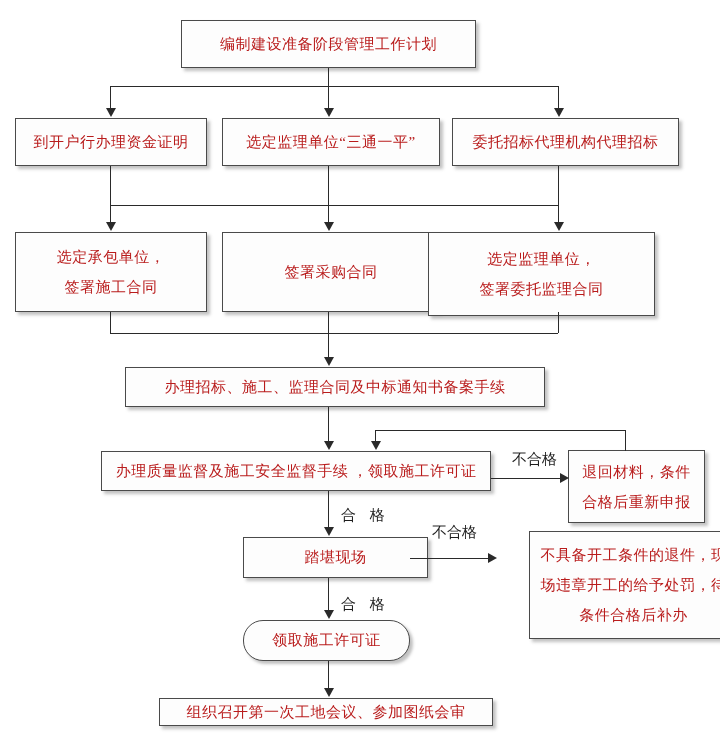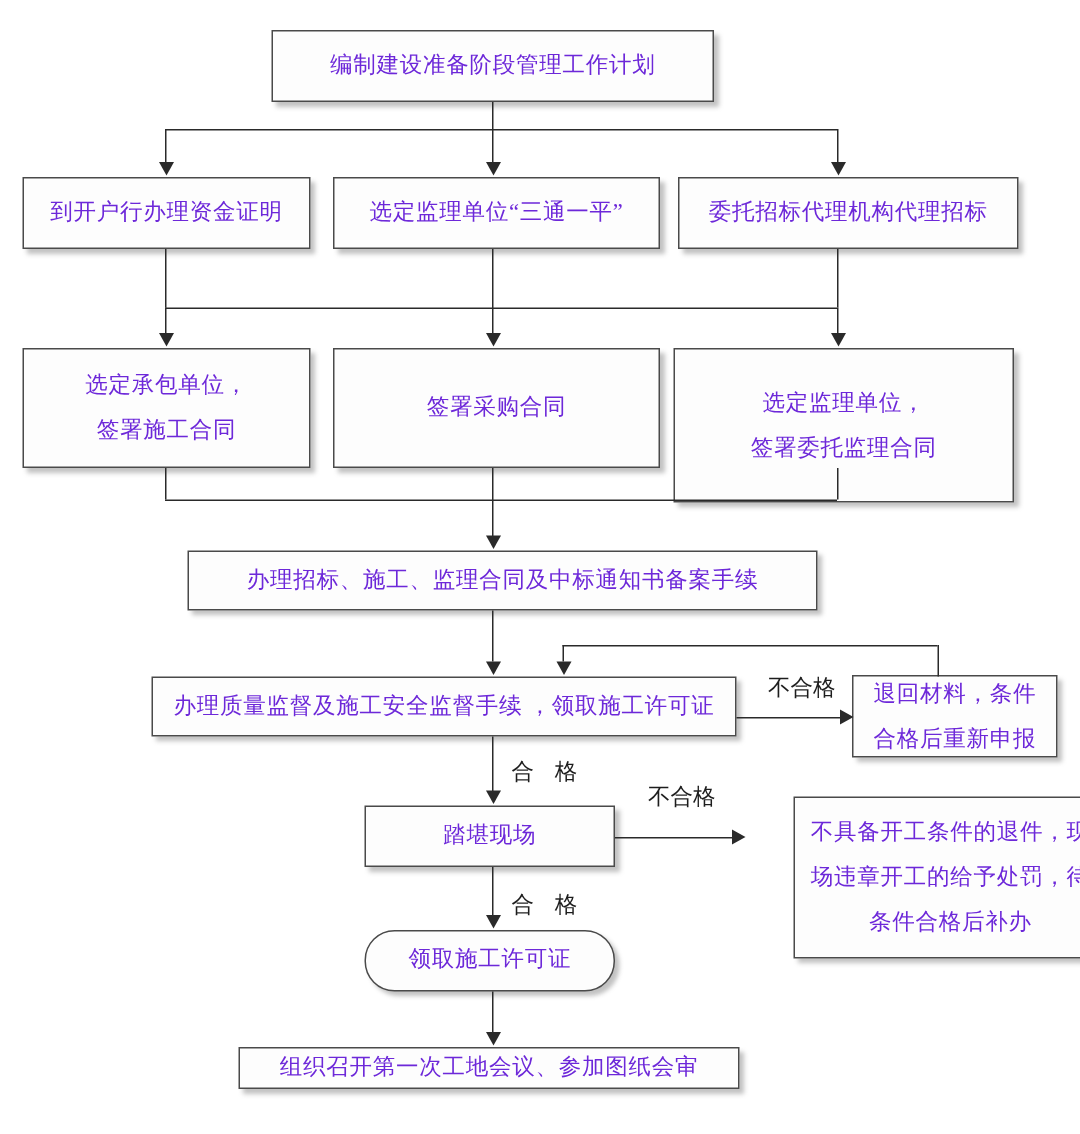--- a/index.html
+++ b/index.html
@@ -22,21 +22,21 @@
     position: absolute;
     box-sizing: border-box;
     background: #fdfdfd;
     border: 1px solid #4a4a4a;
     box-shadow: 3px 3px 3px rgba(120,120,120,0.45);
     display: flex;
     flex-direction: column;
     align-items: center;
     justify-content: center;
     text-align: center;
-    color: #6d28d9;
+    color: #b91c1c;
     font-size: 15px;
     line-height: 1.9;
     letter-spacing: 0.5px;
     padding: 2px 6px;
   }
   .box .line { display: block; white-space: nowrap; }
   .box.two-line, .box.three-line { line-height: 2.0; }
 
   
   .vline, .hline {
@@ -95,39 +95,39 @@
 
   <div class="box two-line" style="left:15px; top:232px; width:192px; height:80px;">
     <span class="line">选定承包单位，</span>
     <span class="line">签署施工合同</span>
   </div>
 
   <div class="box two-line" style="left:222px; top:232px; width:218px; height:80px;">
     <span class="line">签署采购合同</span>
   </div>
 
-  <div class="box two-line" style="left:449px; top:232px; width:227px; height:103px;">
+  <div class="box two-line" style="left:428px; top:232px; width:227px; height:84px;">
     <span class="line">选定监理单位，</span>
     <span class="line">签署委托监理合同</span>
   </div>
 
   <div class="box" style="left:125px; top:367px; width:420px; height:40px;">
     <span class="line">办理招标、施工、监理合同及中标通知书备案手续</span>
   </div>
 
   <div class="box" style="left:101px; top:451px; width:390px; height:40px;">
     <span class="line">办理质量监督及施工安全监督手续 ，领取施工许可证</span>
   </div>
 
-  <div class="box two-line" style="left:568px; top:450px; width:137px; height:55px;">
+  <div class="box two-line" style="left:568px; top:450px; width:137px; height:73px;">
     <span class="line">退回材料，条件</span>
     <span class="line">合格后重新申报</span>
   </div>
 
-  <div class="box" style="left:243px; top:537px; width:167px; height:41px;justify-content:center;">
+  <div class="box" style="left:243px; top:537px; width:185px; height:41px;justify-content:center;">
     <span class="line">踏堪现场</span>
   </div>
 
   <div class="box three-line" style="left:496px; top:531px; width:209px; height:108px;margin-left:33px;">
     <span class="line">不具备开工条件的退件，现</span>
     <span class="line">场违章开工的给予处罚，待</span>
     <span class="line">条件合格后补办</span>
   </div>
 
   <div class="box" style="left:243px; top:620px; width:167px; height:41px;border-radius:20px;">

